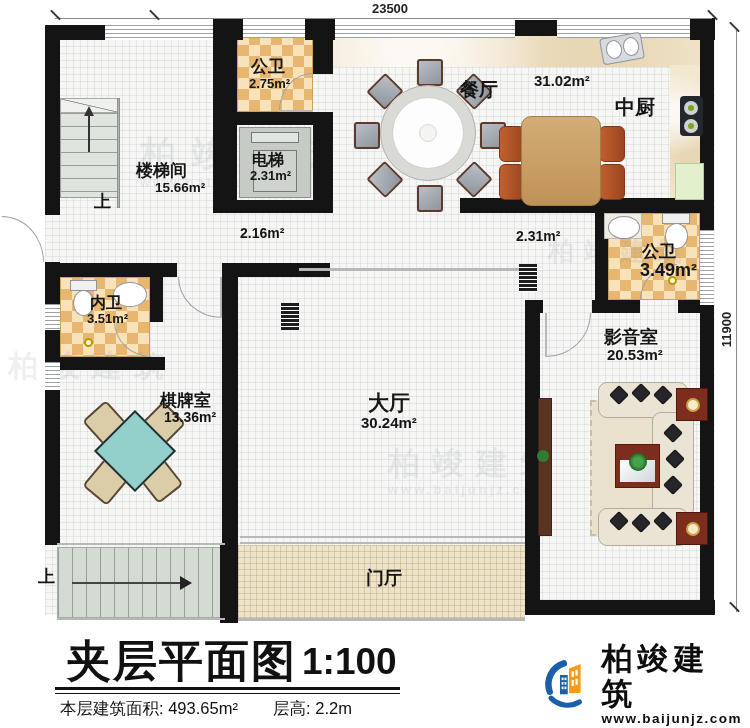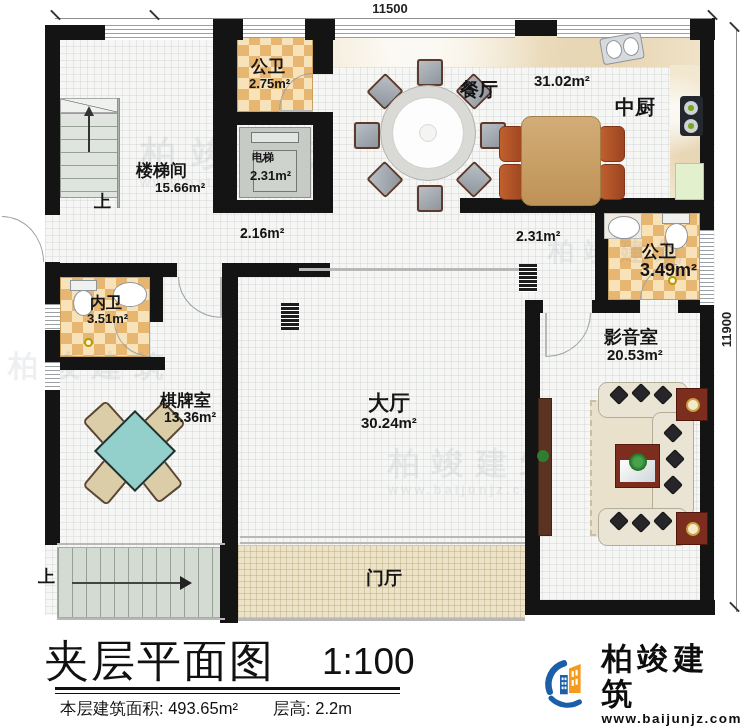--- a/index.html
+++ b/index.html
@@ -215,28 +215,28 @@
   <div class="abs" style="left:620px;top:460px;width:35px;height:22px;background:linear-gradient(135deg,#fdfdfd,#cfd6da)"></div>
   <div class="abs" style="left:629px;top:453px;width:18px;height:18px;border-radius:50%;background:radial-gradient(circle,#48a14d 0 35%,#1c6b22 70%)"></div>
   <div class="sidet" style="left:676px;top:388px"></div>
   <div class="goldc" style="left:686px;top:398px"></div>
   <div class="sidet" style="left:676px;top:512px"></div>
   <div class="goldc" style="left:686px;top:522px"></div>
 
   <div class="abs" style="left:72px;top:582px;width:110px;height:2px;background:#444"></div>
   <div class="abs" style="left:180px;top:576px;width:0;height:0;border-top:7px solid transparent;border-bottom:7px solid transparent;border-left:12px solid #222"></div>
 
-  <div class="dim" style="left:330px;top:1px;width:120px;text-align:center">11500</div>
+  <div class="dim" style="left:330px;top:1px;width:120px;text-align:center">23500</div>
   <div class="dim" style="left:705px;top:322px;width:42px;text-align:center;transform:rotate(-90deg)">11900</div>
 
   <span class="rl" style="left:136px;top:162px;font-size:17px">楼梯间</span>
   <span class="ra" style="left:155px;top:181px">15.66m²</span>
   <span class="rl" style="left:251px;top:58px;font-size:17px">公卫</span>
   <span class="ra" style="left:249px;top:77px;font-size:13px">2.75m²</span>
-  <span class="rl" style="left:252px;top:152px;font-size:11px">电梯</span>
+  <span class="rl" style="left:252px;top:152px;font-size:16px">电梯</span>
   <span class="ra" style="left:250px;top:169px;font-size:13px">2.31m²</span>
   <span class="rl" style="left:460px;top:80px;font-size:19px">餐厅</span>
   <span class="ra" style="left:534px;top:73px;font-size:15px">31.02m²</span>
   <span class="rl" style="left:615px;top:97px;font-size:20px">中厨</span>
   <span class="rl" style="left:642px;top:243px;font-size:17px">公卫</span>
   <span class="ra" style="left:640px;top:261px;font-size:18px">3.49m²</span>
   <span class="rl" style="left:604px;top:328px;font-size:18px">影音室</span>
   <span class="ra" style="left:607px;top:347px;font-size:15px">20.53m²</span>
   <span class="rl" style="left:368px;top:392px;font-size:21px">大厅</span>
   <span class="ra" style="left:361px;top:415px;font-size:15px">30.24m²</span>
@@ -244,22 +244,22 @@
   <span class="ra" style="left:87px;top:312px;font-size:13px">3.51m²</span>
   <span class="rl" style="left:160px;top:392px;font-size:17px">棋牌室</span>
   <span class="ra" style="left:164px;top:410px;font-size:14px">13.36m²</span>
   <span class="rl" style="left:366px;top:569px;font-size:18px">门厅</span>
   <span class="ra" style="left:240px;top:226px;font-size:14px">2.16m²</span>
   <span class="ra" style="left:516px;top:229px;font-size:14px">2.31m²</span>
   <span class="rl" style="left:94px;top:193px;font-size:17px">上</span>
   <span class="rl" style="left:38px;top:568px;font-size:17px">上</span>
 
   <div class="abs" style="left:0;top:628px;width:750px;height:100px;background:#fff">
-    <span class="abs tb-label" style="left:45px;top:4px;font-size:44px;font-weight:400;letter-spacing:2px">夹层平面图</span>
-    <span class="abs tb-label" style="left:322px;top:13px;font-size:37px;font-weight:400">1:100</span>
+    <span class="abs tb-label" style="left:67px;top:4px;font-size:44px;font-weight:700;letter-spacing:2px">夹层平面图</span>
+    <span class="abs tb-label" style="left:302px;top:13px;font-size:37px;font-weight:700">1:100</span>
     <div class="abs" style="left:55px;top:59px;width:345px;height:3px;background:#111"></div>
     <div class="abs" style="left:55px;top:65px;width:345px;height:1px;background:#111"></div>
     <div class="abs" style="left:60px;top:70px;font-size:16.5px;font-weight:500;color:#111">
       <span>本层建筑面积:</span>
       <span>493.65m²</span>
       <span style="display:inline-block;width:26px"></span>
       <span>层高:</span>
       <span>2.2m</span>
     </div>
     <div class="abs" style="left:542px;top:18px;width:200px;height:76px;display:flex;align-items:center;gap:8px">

